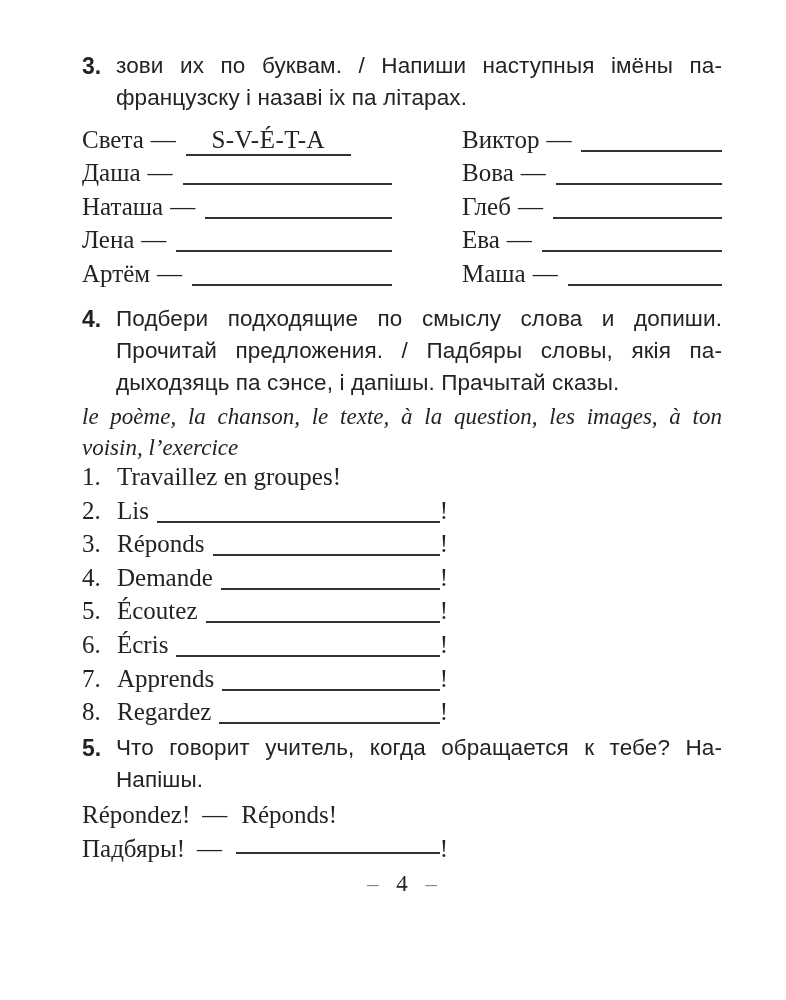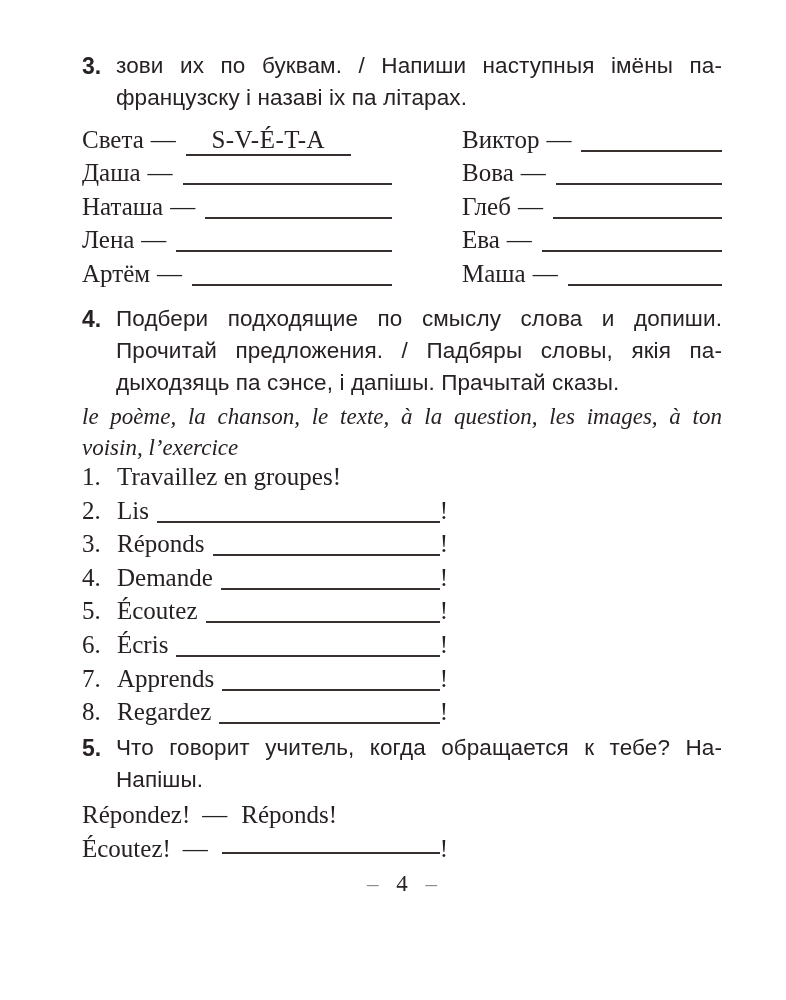--- a/index.html
+++ b/index.html
@@ -277,21 +277,21 @@
         </div>
     </div>
 
     <div class="t5-line first">
       <span class="t5-prompt">Répondez!</span>
       <span class="t5-dash">—</span>
       <span>Réponds!</span>
     </div>
 
     <div class="t5-line t5-answer">
-      <span class="t5-prompt">Écoutez!</span>
+      <span class="t5-prompt">Падбяры!</span>
       <span class="t5-dash">—</span>
       <span class="t4-blank"></span>
       <span class="bang">!</span>
     </div>
 
     <div class="page-num">
       <span class="pdash">–</span>
       <span class="pnum">4</span>
       <span class="pdash">–</span>
     </div>

